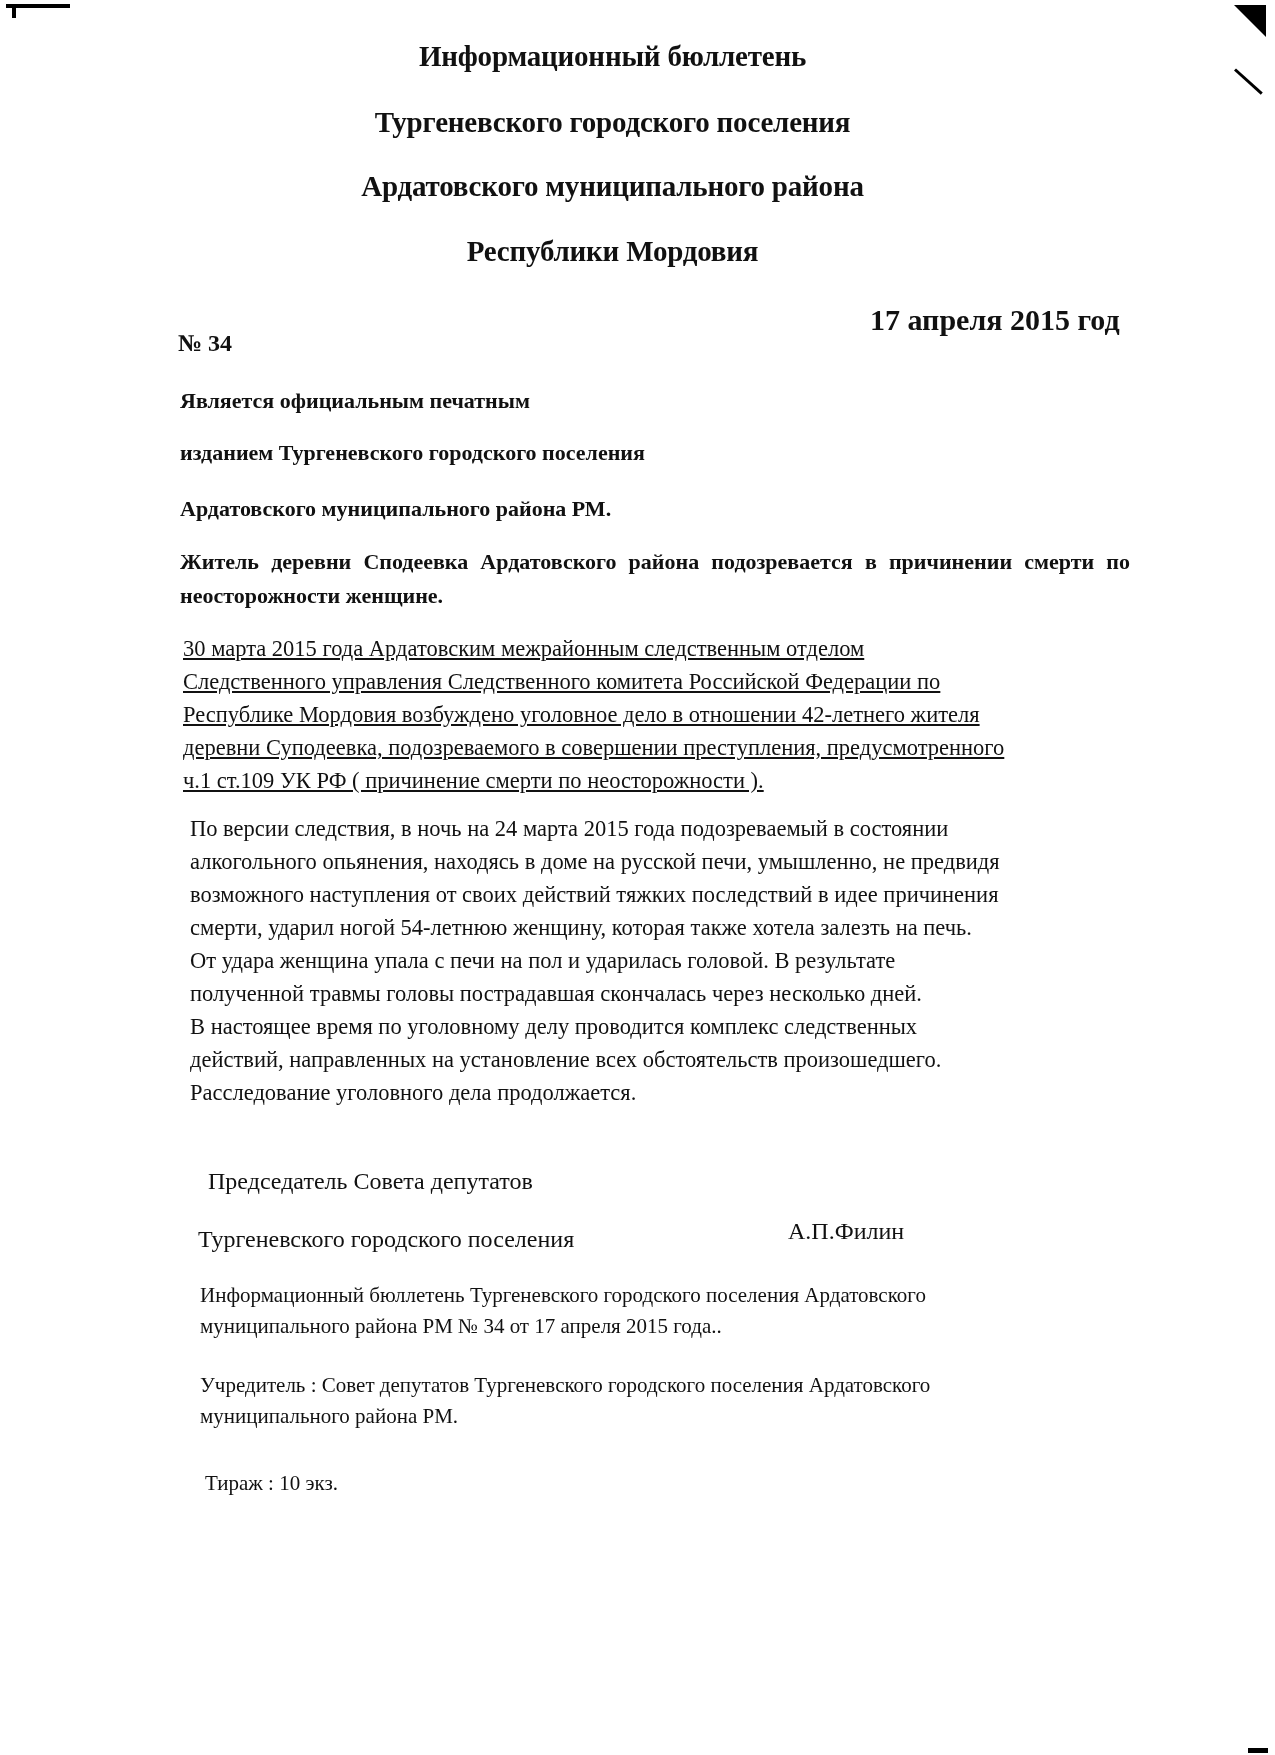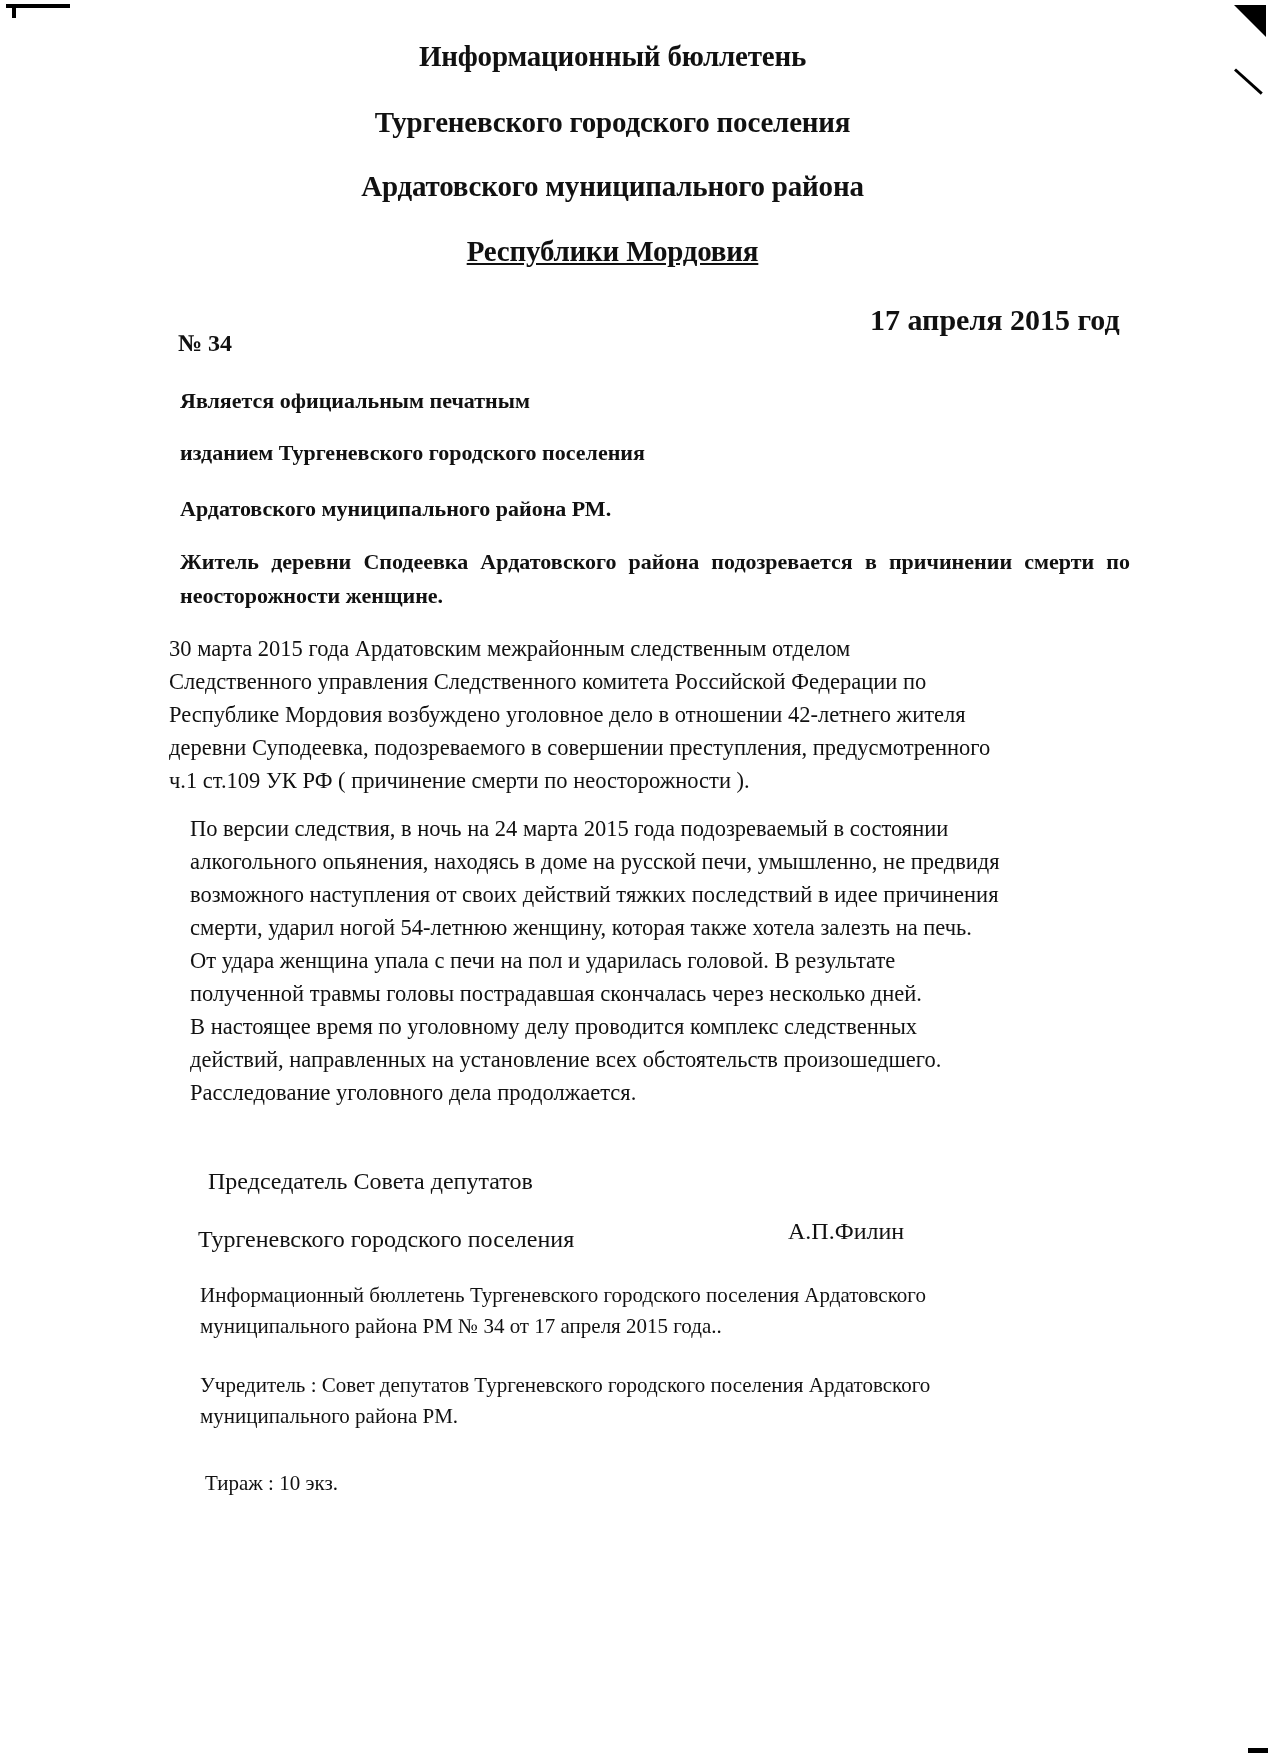--- a/index.html
+++ b/index.html
@@ -29,32 +29,32 @@
 
 <div class="mark" style="left:6px;top:4px;width:64px;height:4px;"></div>
 <div class="mark" style="left:12px;top:8px;width:4px;height:10px;"></div>
 <div style="position:absolute;left:1234px;top:5px;width:0;height:0;border-top:32px solid #000;border-left:32px solid transparent;"></div>
 <div class="mark" style="left:1235px;top:68px;width:36px;height:3px;transform:rotate(42deg);transform-origin:left center;"></div>
 <div class="mark" style="left:1248px;top:1748px;width:20px;height:5px;"></div>
 
 <div class="abs title" style="top:40px;">Информационный бюллетень</div>
 <div class="abs title" style="top:106px;">Тургеневского городского поселения</div>
 <div class="abs title" style="top:170px;text-align:center;">Ардатовского муниципального района</div>
-<div class="abs title" style="top:235px;text-decoration:underline;">Республики Мордовия</div>
+<div class="abs title" style="top:235px;">Республики Мордовия</div>
 
 <div class="abs date" style="left:870px;top:303px;">17  апреля  2015 год</div>
 <div class="abs num" style="left:178px;top:330px;">№  34</div>
 
 <div class="abs bold hdr" style="left:180px;top:388px;">Является официальным печатным</div>
 <div class="abs bold hdr" style="left:180px;top:440px;">изданием Тургеневского городского поселения</div>
 <div class="abs bold hdr" style="left:180px;top:496px;">Ардатовского муниципального района РМ.</div>
 
 <div class="abs headline" style="left:180px;top:545px;">Житель деревни Сподеевка Ардатовского района подозревается в причинении смерти по неосторожности женщине.</div>
 
-<div class="abs para" style="left:169px;top:632px;">
+<div class="abs para" style="left:183px;top:632px;text-decoration:underline;">
   <span> 30  марта  2015 года  Ардатовским  межрайонным  следственным  отделом</span>
   <span>Следственного  управления  Следственного  комитета  Российской  Федерации  по</span>
   <span>Республике  Мордовия  возбуждено  уголовное  дело  в  отношении  42-летнего  жителя</span>
   <span>деревни  Суподеевка,  подозреваемого  в  совершении  преступления,  предусмотренного</span>
   <span>ч.1 ст.109  УК РФ  ( причинение  смерти  по  неосторожности ).</span>
 </div>
 
 <div class="abs para" style="left:190px;top:812px;">
   <span>По  версии  следствия,  в  ночь  на  24 марта  2015 года  подозреваемый  в  состоянии</span>
   <span>алкогольного  опьянения,  находясь  в  доме  на  русской  печи,  умышленно,  не  предвидя</span>

